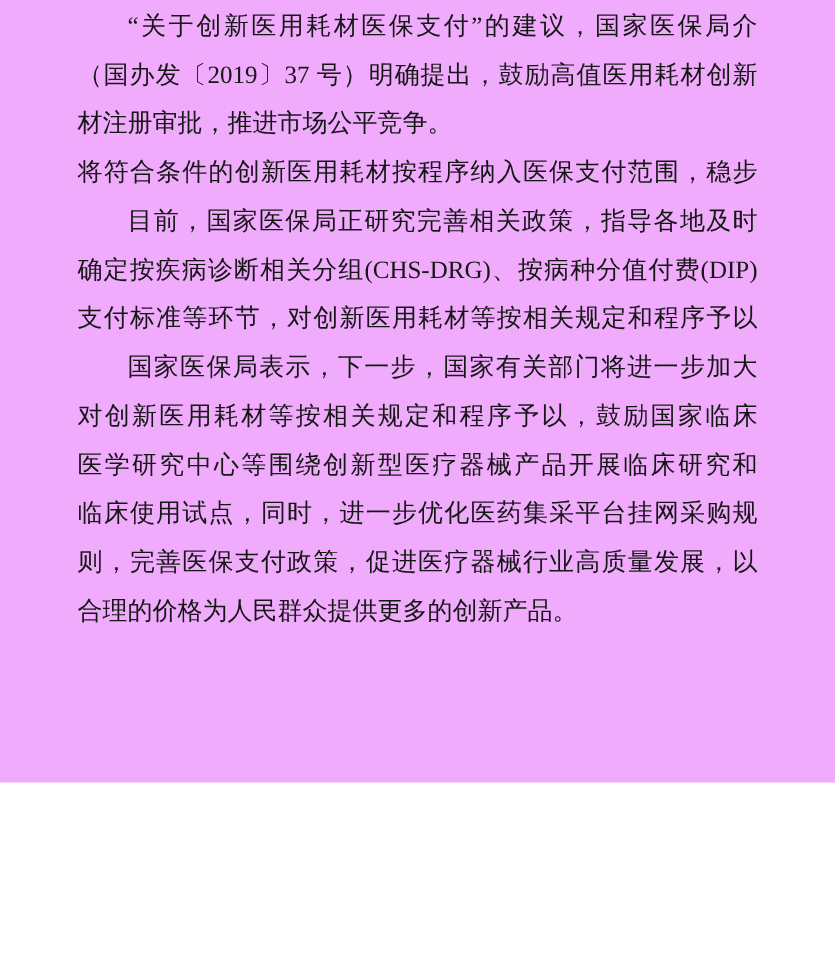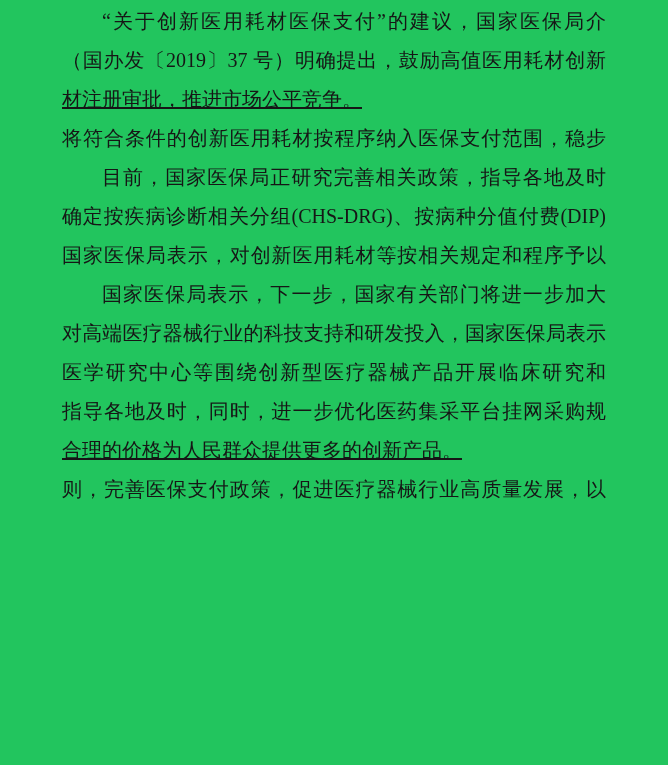--- a/index.html
+++ b/index.html
@@ -8,67 +8,66 @@
   }
   body {
     width: 668px;
     height: 765px;
     background: #ffffff;
     overflow: hidden;
   }
   .page {
     box-sizing: border-box;
     width: 668px;
-    height: 765px;
+    height: 626px;
     padding: 2px 62px 0 62px;
-    background: #22c55e;
+    background: #f0abfc;
     font-family: "Liberation Serif", "DejaVu Serif", serif;
     font-size: 20px;
     color: #161616;
   }
   .para {
     margin: 0;
     padding: 0;
   }
   .line {
     height: 39px;
     line-height: 39px;
     text-align: justify;
     text-align-last: justify;
     overflow: hidden;
   }
   .line.first {
     text-indent: 2em;
   }
   .line.end {
     text-align-last: left;
-    text-decoration: underline;
   }
 </style>
 </head>
 <body>
 
 <div class="page">
 
   <div class="para">
     <div class="line first">“关于创新医用耗材医保支付”的建议，国家医保局介</div>
     <div class="line">（国办发〔2019〕37 号）明确提出，鼓励高值医用耗材创新</div>
     <div class="line end">材注册审批，推进市场公平竞争。</div>
   </div>
 
   <div class="para">
     <div class="line">将符合条件的创新医用耗材按程序纳入医保支付范围，稳步</div>
     <div class="line first">目前，国家医保局正研究完善相关政策，指导各地及时</div>
     <div class="line">确定按疾病诊断相关分组(CHS-DRG)、按病种分值付费(DIP)</div>
-    <div class="line">国家医保局表示，对创新医用耗材等按相关规定和程序予以</div>
+    <div class="line">支付标准等环节，对创新医用耗材等按相关规定和程序予以</div>
   </div>
 
   <div class="para">
     <div class="line first">国家医保局表示，下一步，国家有关部门将进一步加大</div>
-    <div class="line">对高端医疗器械行业的科技支持和研发投入，国家医保局表示</div>
+    <div class="line">对创新医用耗材等按相关规定和程序予以，鼓励国家临床</div>
     <div class="line">医学研究中心等围绕创新型医疗器械产品开展临床研究和</div>
-    <div class="line">指导各地及时，同时，进一步优化医药集采平台挂网采购规</div>
+    <div class="line">临床使用试点，同时，进一步优化医药集采平台挂网采购规</div>
+    <div class="line">则，完善医保支付政策，促进医疗器械行业高质量发展，以</div>
     <div class="line end">合理的价格为人民群众提供更多的创新产品。</div>
-    <div class="line">则，完善医保支付政策，促进医疗器械行业高质量发展，以</div>
   </div>
 
 
 </div>
 
 </body></html>

